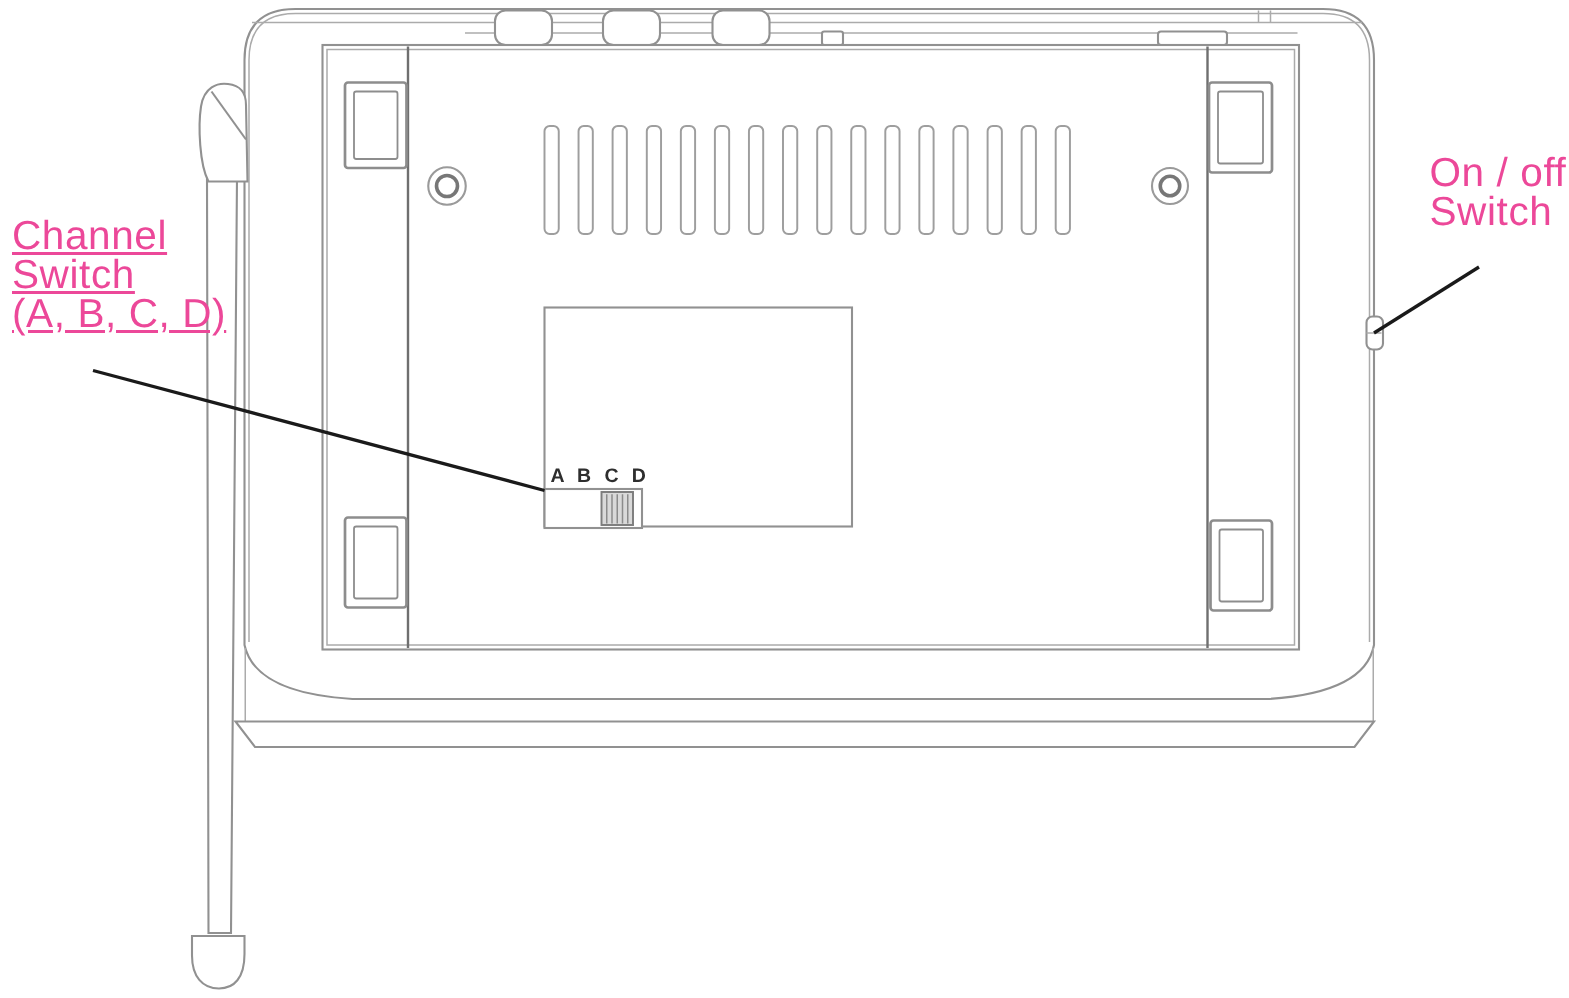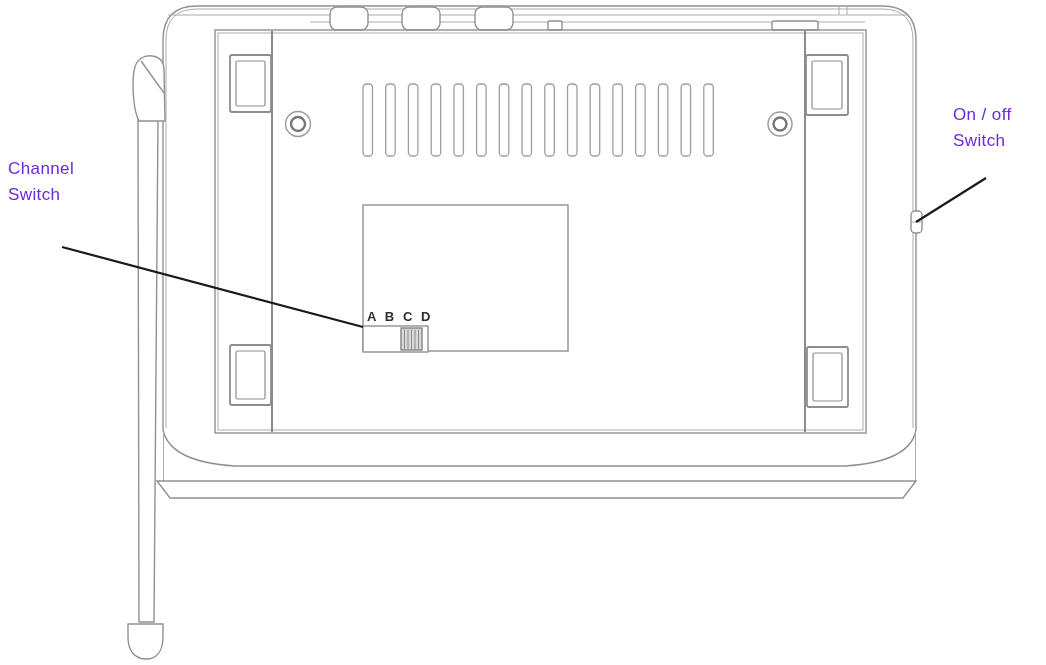--- a/index.html
+++ b/index.html
@@ -2,24 +2,24 @@
 <html><head>
 <meta charset="utf-8">
 <style>
   html,body{margin:0;padding:0;background:#ffffff;}
   .stage{
     position:relative;width:1046px;height:665px;background:#ffffff;overflow:hidden;
     font-family:"Liberation Sans","DejaVu Sans",sans-serif;
   }
   .stage svg{position:absolute;left:0;top:0;}
   .callout{
-    position:absolute;color:#6d28d9;font-size:17px;line-height:26px;
+    position:absolute;color:#ec4899;font-size:27px;line-height:26px;
     letter-spacing:0.4px;white-space:nowrap;
   }
-  .callout-channel{left:8px;top:156px;}
+  .callout-channel{left:8px;top:144px;text-decoration:underline;}
   .callout-onoff{left:953px;top:102px;}
   .channel-markings{
     position:absolute;left:367px;top:309px;color:#2e2e2e;
     font-size:13px;font-weight:bold;letter-spacing:2.6px;white-space:nowrap;
   }
   
   .lw{fill:none;stroke:#919191;stroke-width:1.4;}
   .lw-light{fill:none;stroke:#ababab;stroke-width:1;}
   .lw-dark{fill:none;stroke:#6f6f6f;stroke-width:1.6;}
   .white-fill{fill:#ffffff;}
@@ -120,20 +120,21 @@
 
     <polygon class="lw white-fill" stroke-width="1.2" points="157,481 916,481 903,498 170,498"></polygon>
 
     <line class="leader" x1="62" y1="247" x2="363" y2="327"></line>
     <line class="leader" x1="986" y1="178" x2="916" y2="222"></line>
   </svg>
 
   <div class="callout callout-channel">
     <div>Channel</div>
     <div>Switch</div>
+    <div>(A, B, C, D)</div>
   </div>
 
   <div class="callout callout-onoff">
     <div>On / off</div>
     <div>Switch</div>
   </div>
 
   <div class="channel-markings">A B C D</div>
 
 </div>

